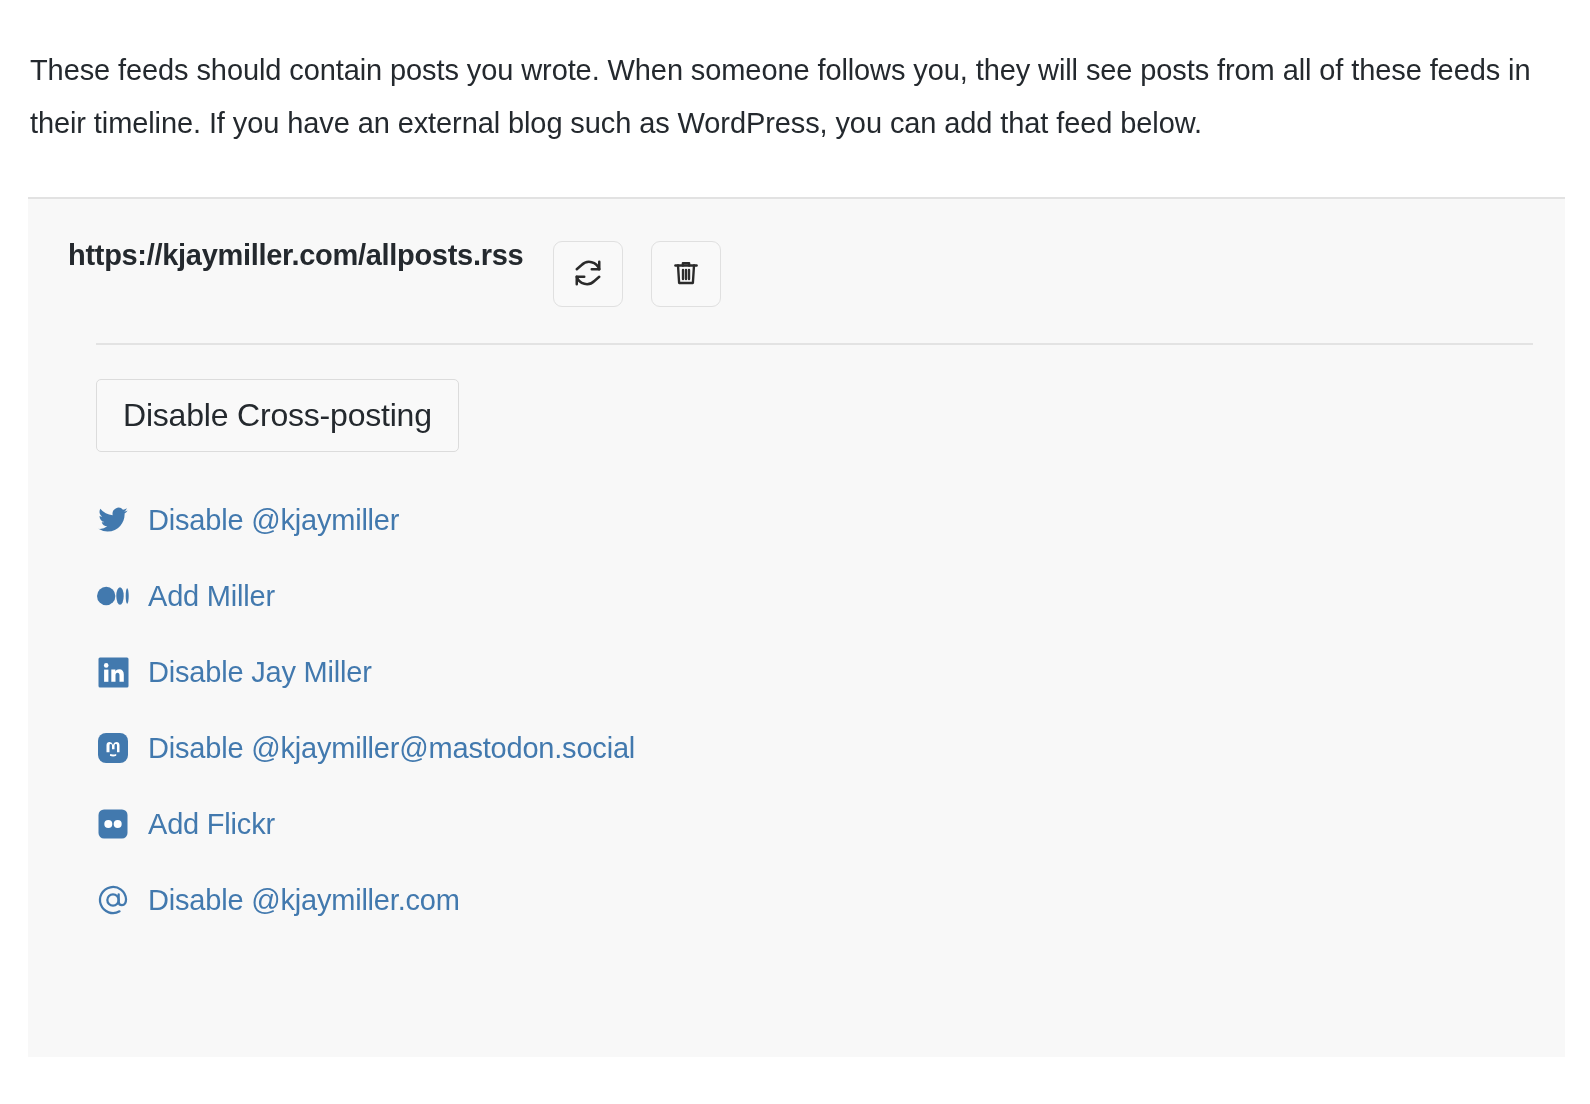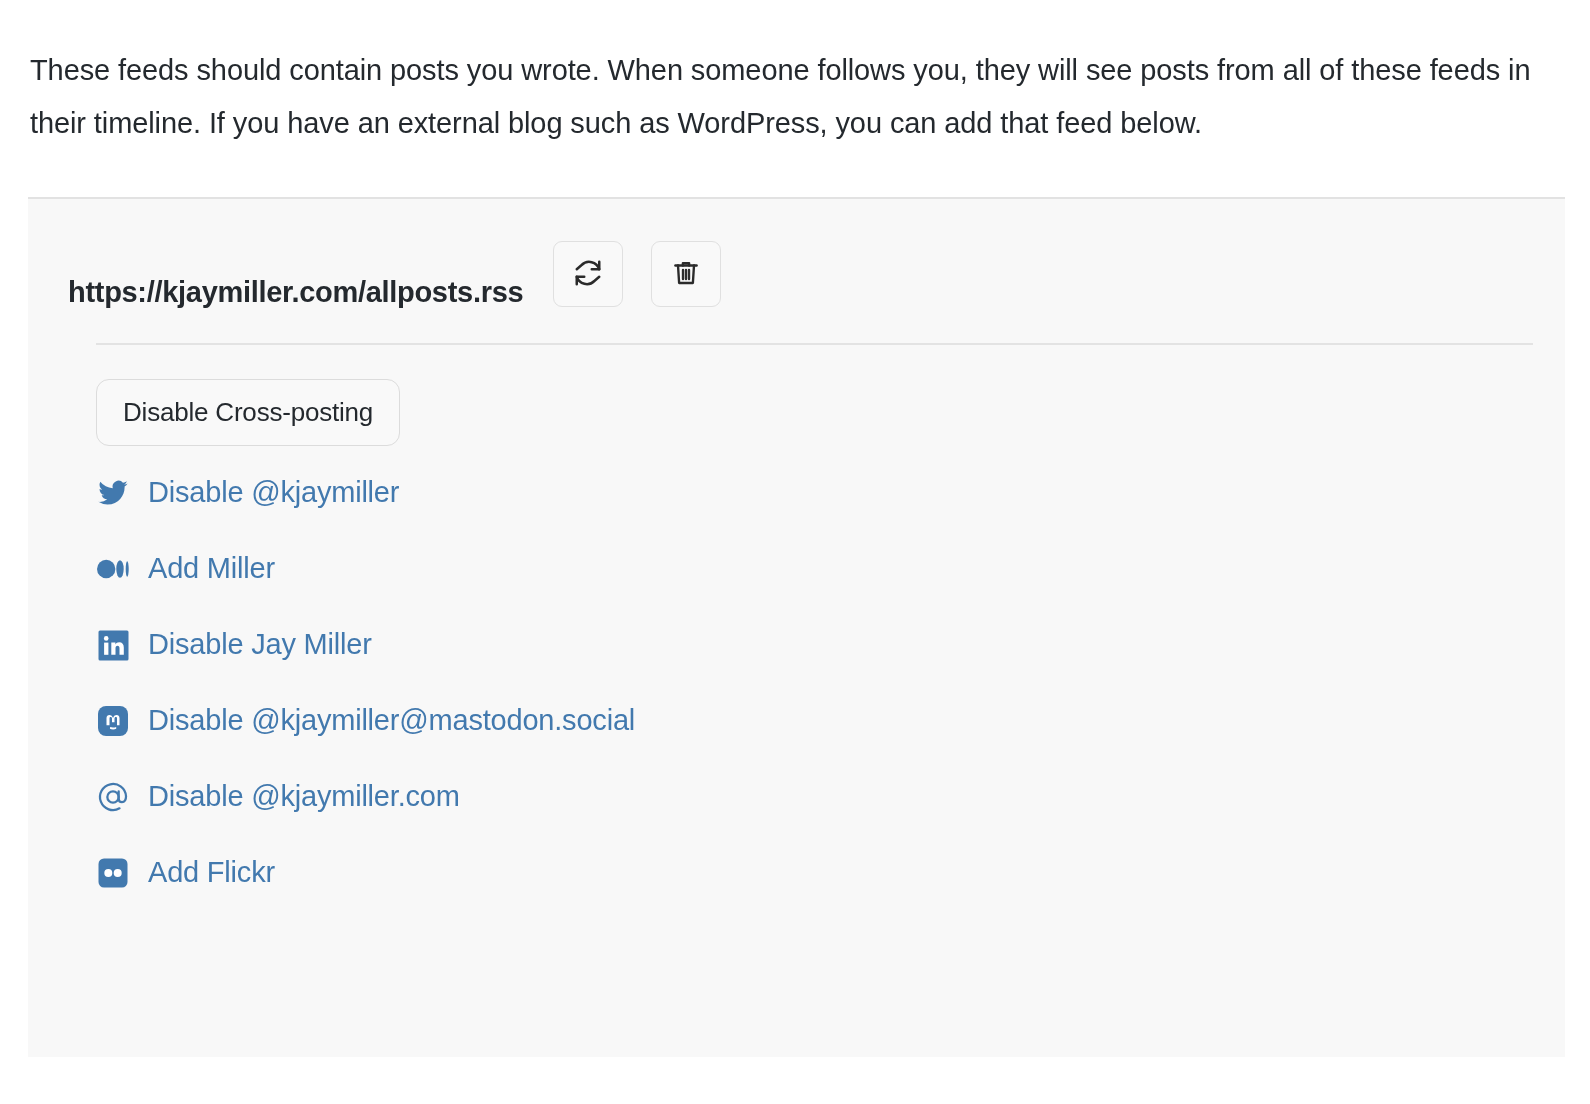--- a/index.html
+++ b/index.html
@@ -31,21 +31,21 @@
     margin: 47px 25px 0 28px;
     background: #f8f8f8;
     border-top: 2px solid #e2e2e2;
     min-height: 860px;
     box-sizing: border-box;
   }
 
   
   .feed-row {
     display: flex;
-    align-items: flex-end;
+    align-items: flex-start;
     padding: 42px 0 0 40px;
     height: 66px;
     box-sizing: content-box;
   }
   .feed-url {
     font-size: 29px;
     font-weight: bold;
     color: #24292e;
     letter-spacing: -0.3px;
     line-height: 1;
@@ -71,38 +71,39 @@
     height: 2px;
     background: #e3e3e3;
     margin: 36px 32px 0 68px;
   }
 
   
   .xpost-wrap { padding: 34px 0 0 68px; }
   .xpost-btn {
     display: inline-block;
     font-family: "Liberation Sans", sans-serif;
-    font-size: 26px;
+    font-size: 32px;
     color: #24292e;
     background: #f9f9f9;
     border: 1.6px solid #dcdcdc;
-    border-radius: 13px;
+    border-radius: 5px;
     padding: 17px 26px;
     cursor: pointer;
     letter-spacing: -0.2px;
   }
 
   
   .social-list {
     list-style: none;
     margin: 0;
     padding: 30px 0 0 0;
   }
   .social-item {
     display: flex;
+    align-items: center;
     height: 76px;
     padding-left: 68px;
   }
   .social-icon {
     width: 34px;
     min-width: 34px;
     height: 34px;
     display: flex;
     align-items: center;
     justify-content: center;
@@ -206,33 +207,33 @@
           <path d="M9.5 20.2v-7.1c0-1.9 1.3-3.1 2.9-3.1 1.5 0 2.6.8 3.1 2l.5 1.1.5-1.1c.5-1.2 1.6-2 3.1-2 1.6 0 2.9 1.2 2.9 3.1v7.1h-2.5v-6.8c0-.9-.5-1.4-1.2-1.4-.8 0-1.3.6-1.3 1.6v3.6h-2.5v-3.6c0-1-.5-1.6-1.3-1.6-.7 0-1.2.5-1.2 1.4v6.8z" fill="#ffffff"></path>
           <path d="M13.2 22.1c1.7.6 4.3.6 6-.2v1.9c-1.6.9-4.8.9-6.3-.1z" fill="#ffffff"></path>
         </svg>
       </span>
       <a class="social-link">Disable @kjaymiller@mastodon.social</a>
     </li>
 
 
     <li class="social-item">
       <span class="social-icon">
-        <svg width="34" height="34" viewBox="0 0 24 24" fill="none" stroke="#4279ae" stroke-width="1.6" stroke-linecap="round">
-          <circle cx="12" cy="12" r="4"></circle>
-          <path d="M16 8v5.2c0 1.6 1 2.4 2.3 2.4 1.7 0 2.9-1.5 2.9-4.1A9.2 9.2 0 1 0 16.6 20"></path>
-        </svg>
-      </span>
-      <a class="social-link">Disable @kjaymiller.com</a>
-    </li>
-
-    <li class="social-item">
-      <span class="social-icon">
         <svg width="30" height="30" viewBox="0 0 30 30">
           <rect x="0.5" y="0.5" width="29" height="29" rx="5.5" fill="#4279ae"></rect>
           <circle cx="10.3" cy="15" r="4" fill="#ffffff"></circle>
           <circle cx="19.7" cy="15" r="4" fill="#ffffff"></circle>
         </svg>
       </span>
       <a class="social-link">Add Flickr</a>
     </li>
 
+    <li class="social-item">
+      <span class="social-icon">
+        <svg width="34" height="34" viewBox="0 0 24 24" fill="none" stroke="#4279ae" stroke-width="1.6" stroke-linecap="round">
+          <circle cx="12" cy="12" r="4"></circle>
+          <path d="M16 8v5.2c0 1.6 1 2.4 2.3 2.4 1.7 0 2.9-1.5 2.9-4.1A9.2 9.2 0 1 0 16.6 20"></path>
+        </svg>
+      </span>
+      <a class="social-link">Disable @kjaymiller.com</a>
+    </li>
+
   </ul>
 </div>
 
 </body></html>

